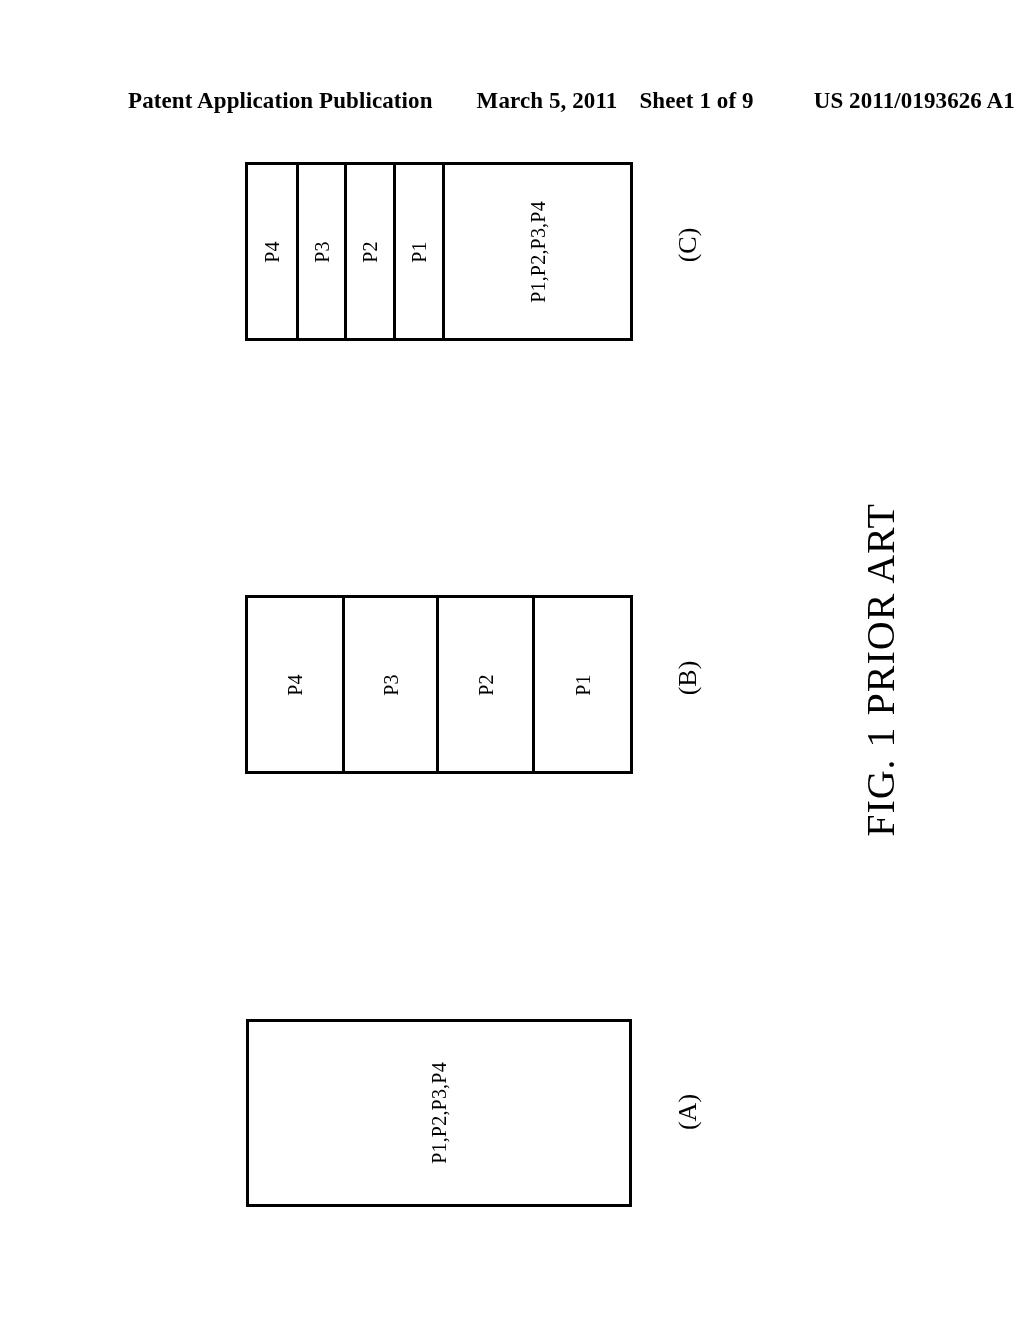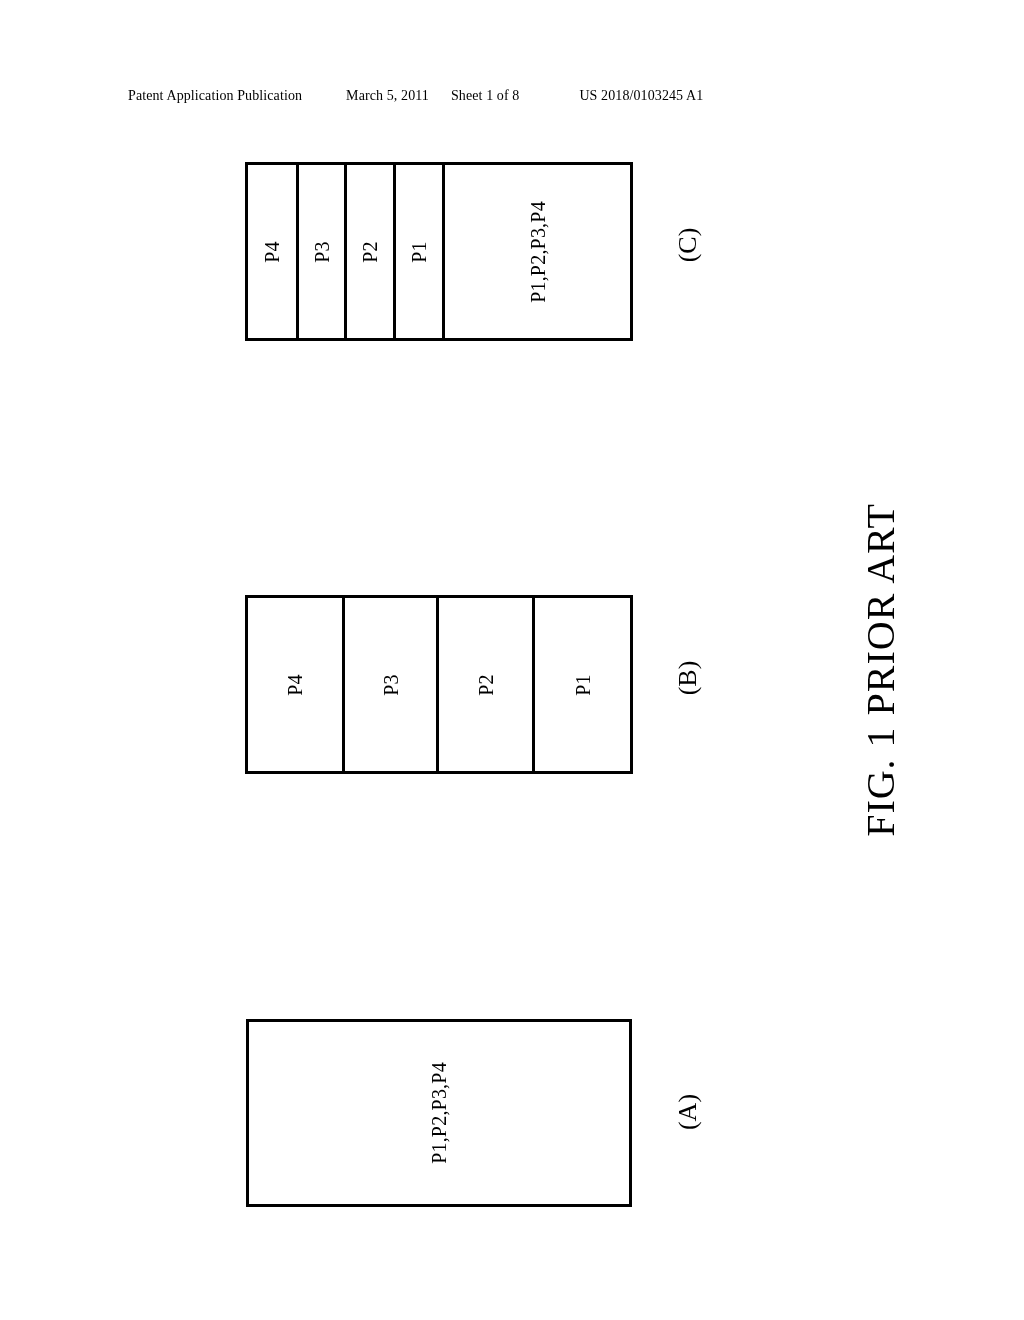--- a/index.html
+++ b/index.html
@@ -18,22 +18,22 @@
 
   
   .page-header {
     position: absolute;
     left: 128px;
     top: 88px;
     width: 768px;
     height: 26px;
     display: flex;
     align-items: baseline;
-    font-weight: normal;
-    font-size: 14px;
+    font-weight: bold;
+    font-size: 23px;
     letter-spacing: 0.1px;
     white-space: nowrap;
   }
   .hdr-pub   { margin-right: 44px; }
   .hdr-date  { margin-right: 22px; }
   .hdr-sheet { margin-right: 60px; }
   .hdr-num   { }
 
   
   .sheet {
@@ -110,22 +110,22 @@
     white-space: nowrap;
     font-family: "Liberation Serif", "DejaVu Serif", serif;
   }
 </style>
 </head>
 <body>
 
 <div class="page-header">
   <span class="hdr-pub">Patent Application Publication</span>
   <span class="hdr-date">March 5, 2011</span>
-  <span class="hdr-sheet">Sheet 1 of 8</span>
-  <span class="hdr-num">US 2018/0103245 A1</span>
+  <span class="hdr-sheet">Sheet 1 of 9</span>
+  <span class="hdr-num">US 2011/0193626 A1</span>
 </div>
 
 <div class="sheet">
 
   <div class="figure-group">
     <div class="diagram-box" style="left:245px; top:162px; width:388px; height:179px;">
       <div class="cell" style="width:51px;">
         <span class="cell-label">P4</span>
       </div>
       <div class="cell" style="width:48px;">

